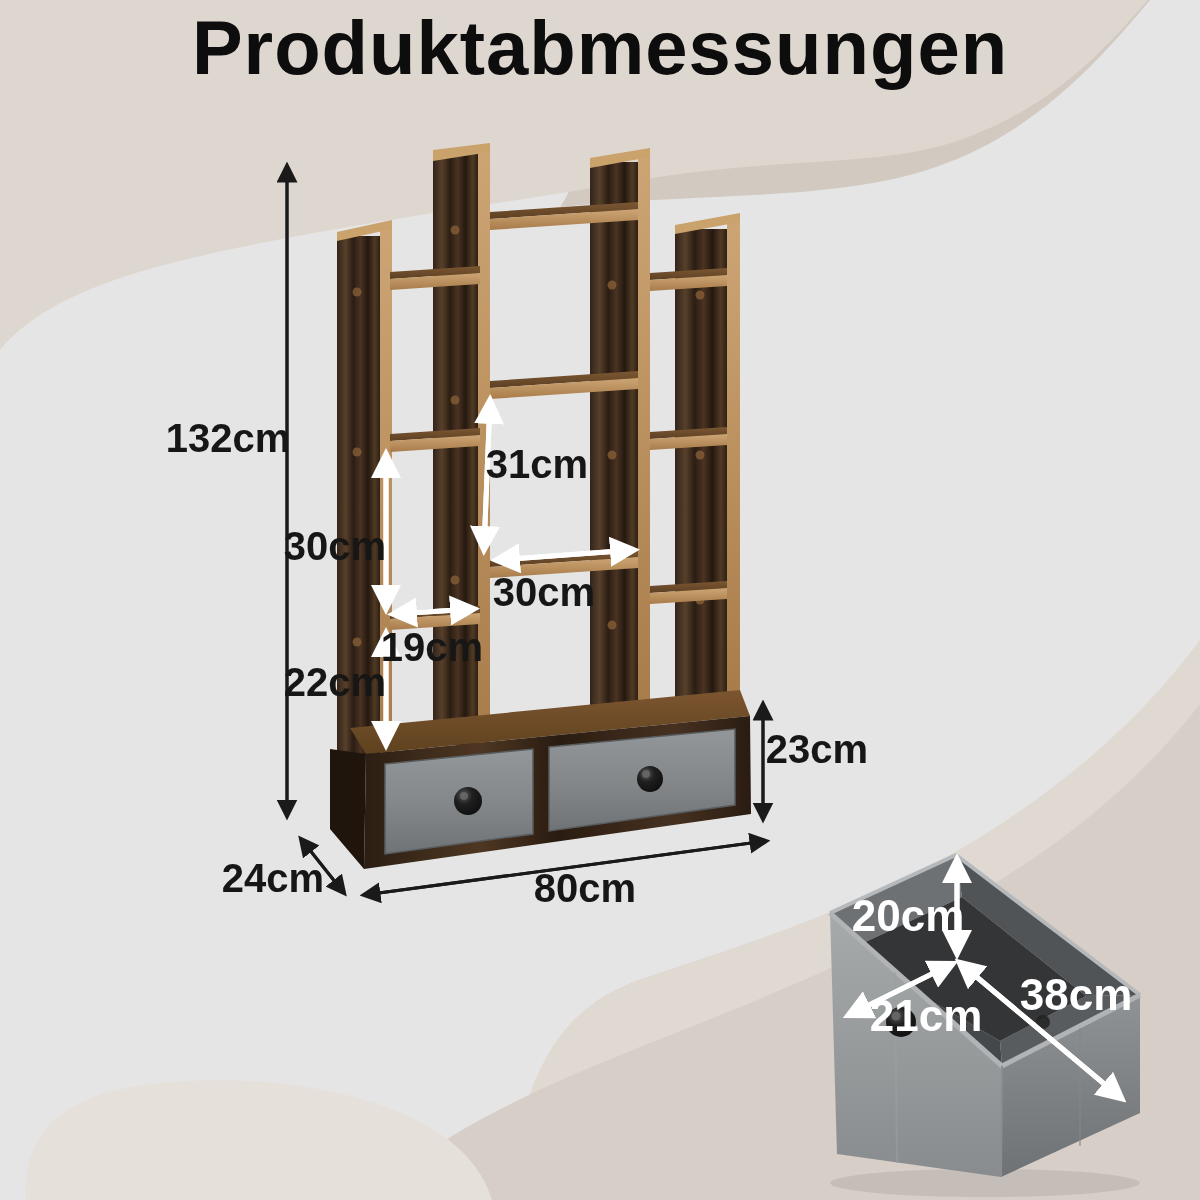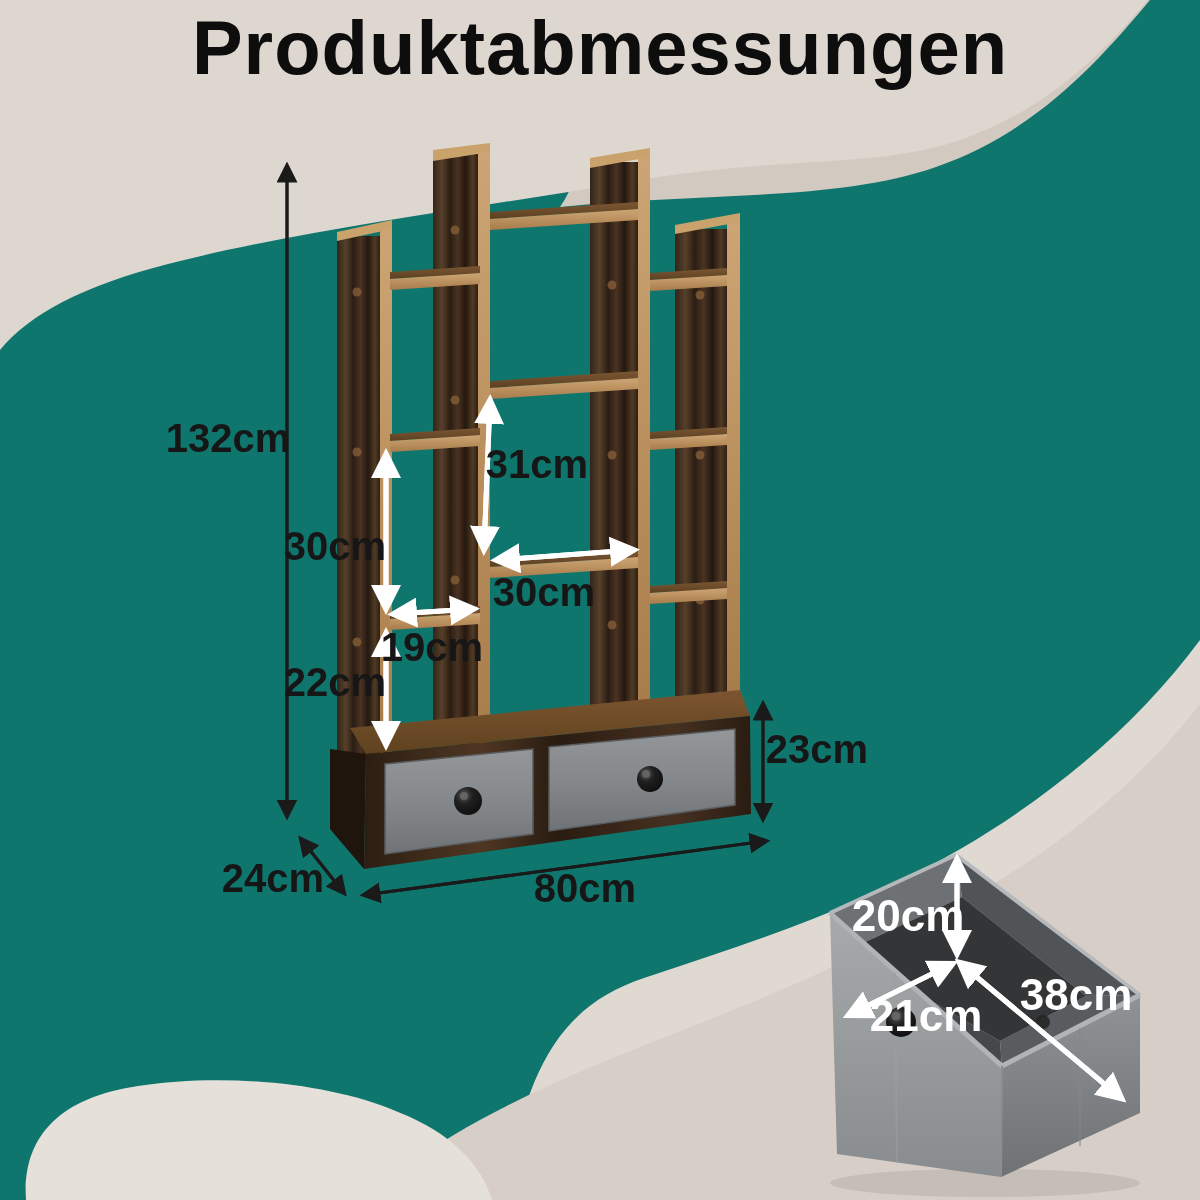--- a/index.html
+++ b/index.html
@@ -1,18 +1,18 @@
 <!DOCTYPE html>
 <html><head>
 <meta charset="utf-8">
 <style>
   html,body{margin:0;padding:0;background:#ffffff;}
   .stage{
     position:relative;width:1200px;height:1200px;overflow:hidden;
-    background:#0f766e;font-family:"Liberation Sans",sans-serif;
+    background:#e5e5e5;font-family:"Liberation Sans",sans-serif;
   }
   .stage svg{position:absolute;left:0;top:0;}
   .title{
     position:absolute;top:4px;left:50%;transform:translateX(-50%);
     font-size:76px;font-weight:bold;color:#0d0d0d;letter-spacing:1px;
     white-space:nowrap;z-index:5;
   }
   .lbl{font:bold 40px "Liberation Sans",sans-serif;fill:#161616;}
   .lblw{font:bold 44px "Liberation Sans",sans-serif;fill:#ffffff;}
   .ab{stroke:#1a1a1a;stroke-width:3;fill:none;}

